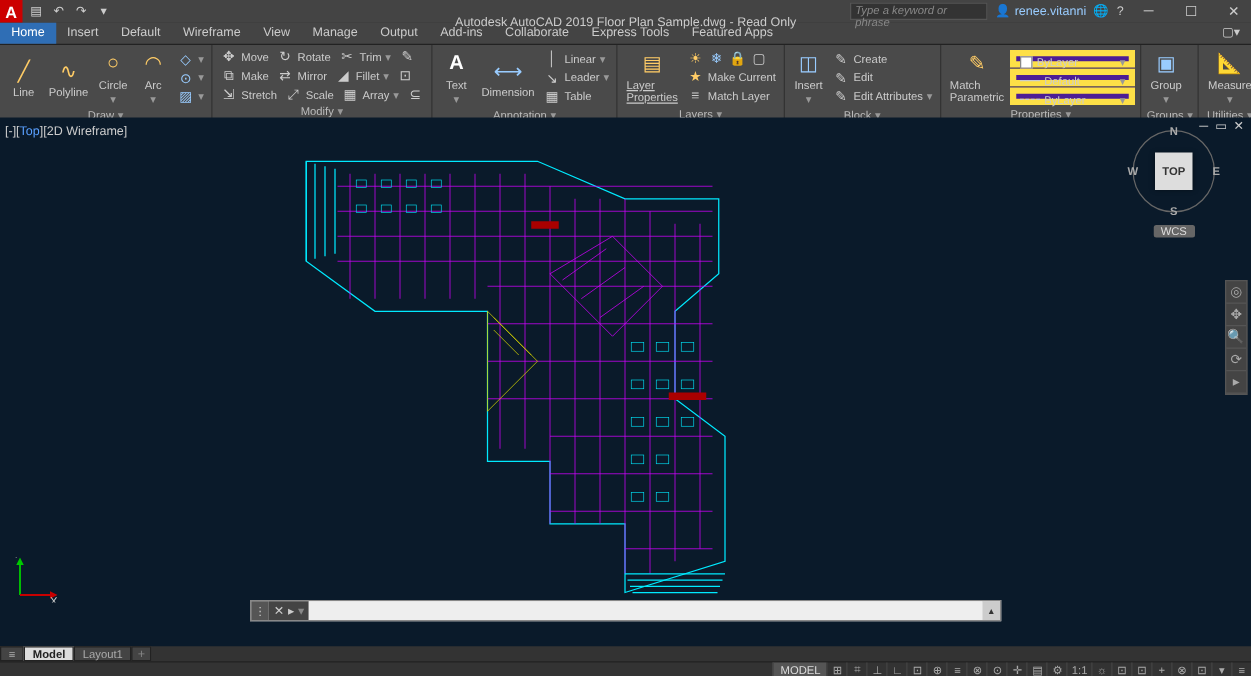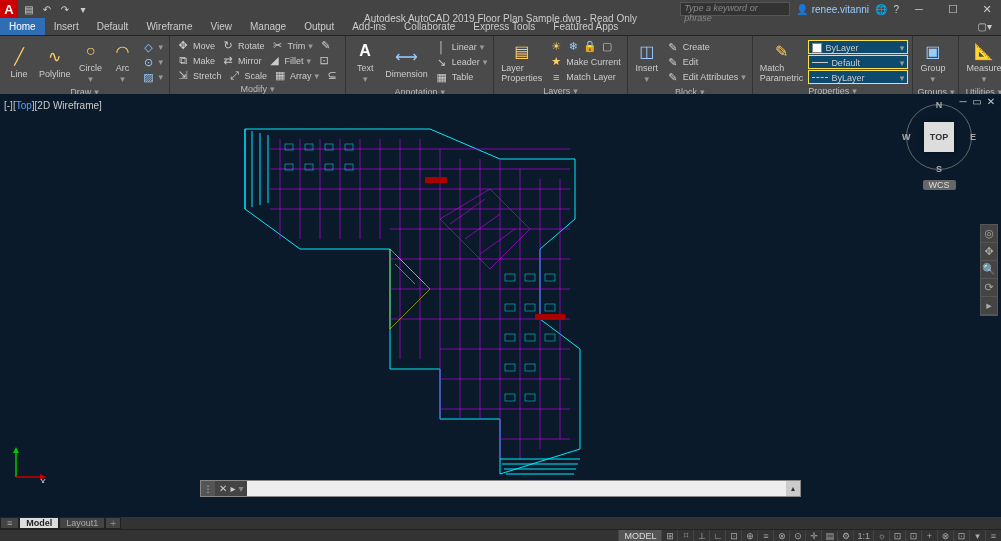--- a/index.html
+++ b/index.html
@@ -19,21 +19,21 @@
 .ribbon { height: 60px; background: #4a4a4a; display: flex; border-bottom: 1px solid #222; }
 .panel { border-right: 1px solid #333; padding: 2px 4px; display: flex; flex-direction: column; justify-content: space-between;}
 .panel .row { display: flex; gap: 2px; align-items:center;}
 .panel .title { font-size: 9px; color: #bbb; text-align: center; padding-top: 1px; display:flex; justify-content:center; align-items:center; gap:3px;}
 .bigbtn { display: flex; flex-direction: column; align-items: center; gap: 1px; padding: 2px 3px; min-width: 30px; cursor:pointer;}
 .bigbtn .icn { width: 22px; height: 22px; display: flex; align-items: center; justify-content: center; font-size: 16px; }
 .bigbtn .lbl { font-size: 9px; color: #ccc; white-space: nowrap; }
 .smallrow { display: flex; align-items: center; gap: 3px; font-size: 9px; color: #ccc; padding: 0 2px; white-space: nowrap; height: 15px; cursor:pointer;}
 .smallrow .sicn { width: 14px; height: 14px; display:inline-flex; align-items:center; justify-content:center; font-size:11px;}
 .dd { font-size: 9px; color:#999;}
-.combo { background:#0c4a6e; border:1px solid #fde047; height:14px; font-size:9px; color:#ccc; padding:0 3px; display:flex; align-items:flex-end; justify-content:space-between; min-width:100px;}
+.combo { background:#4c1d95; border:5px solid #fde047; height:14px; font-size:9px; color:#ccc; padding:0 3px; display:flex; align-items:flex-start; justify-content:space-between; min-width:100px;}
 .filetabs { height: 18px; background: #333; border-bottom: 1px solid #222; display: flex; align-items: flex-end; }
 .filetab { height: 16px; padding: 0 10px; font-size: 10px; color: #aaa; display: flex; align-items: center; gap: 5px; border: 1px solid #555; border-bottom: none; margin-left: 2px; border-radius: 3px 3px 0 0; cursor:pointer;}
 .filetab.active { background: #222; color: #ccc; }
 .filetab .x { font-size: 10px; color:#888; }
 .plus { width: 16px; height: 16px; display:flex; align-items:center; justify-content:center; color:#888; margin-left:4px; cursor:pointer;}
 .viewport-label { position: absolute; top: 100px; left: 4px; font-size: 10px; color: #ccc; z-index:5;}
 .viewport-label .top-lbl { color: #5aa0ff; }
 .viewport-ctrl { position: absolute; top: 95px; right: 4px; display: flex; gap: 2px; z-index:5;}
 .viewport-ctrl span { width: 12px; height: 12px; display:flex; align-items:center; justify-content:center; font-size:10px; color:#ccc; cursor:pointer;}
 .canvas { position: absolute; top: 94px; left: 0; right: 0; bottom: 24px; background: #0a1a2a; overflow: hidden;}
@@ -249,21 +249,21 @@
     <div class="title">
         <span>Annotation</span>
         <span class="dd">▾</span>
       </div>
   </div>
 
   <div class="panel">
     <div class="row">
       <div class="bigbtn">
           <span class="icn" style="color:#fc6;">▤</span>
-          <span class="lbl" style="white-space:pre;">Layer
+          <span class="lbl" style="white-space:pre;text-decoration:underline;">Layer
 Properties</span>
         </div>
       <div style="display:flex;flex-direction:column;">
         <div class="smallrow">
             <span class="sicn" style="color:#fc6;">☀</span>
             <span class="sicn" style="color:#9cf;">❄</span>
             <span class="sicn" style="color:#fc6;">🔒</span>
             <span class="sicn">▢</span>
           </div>
         <div class="smallrow">

